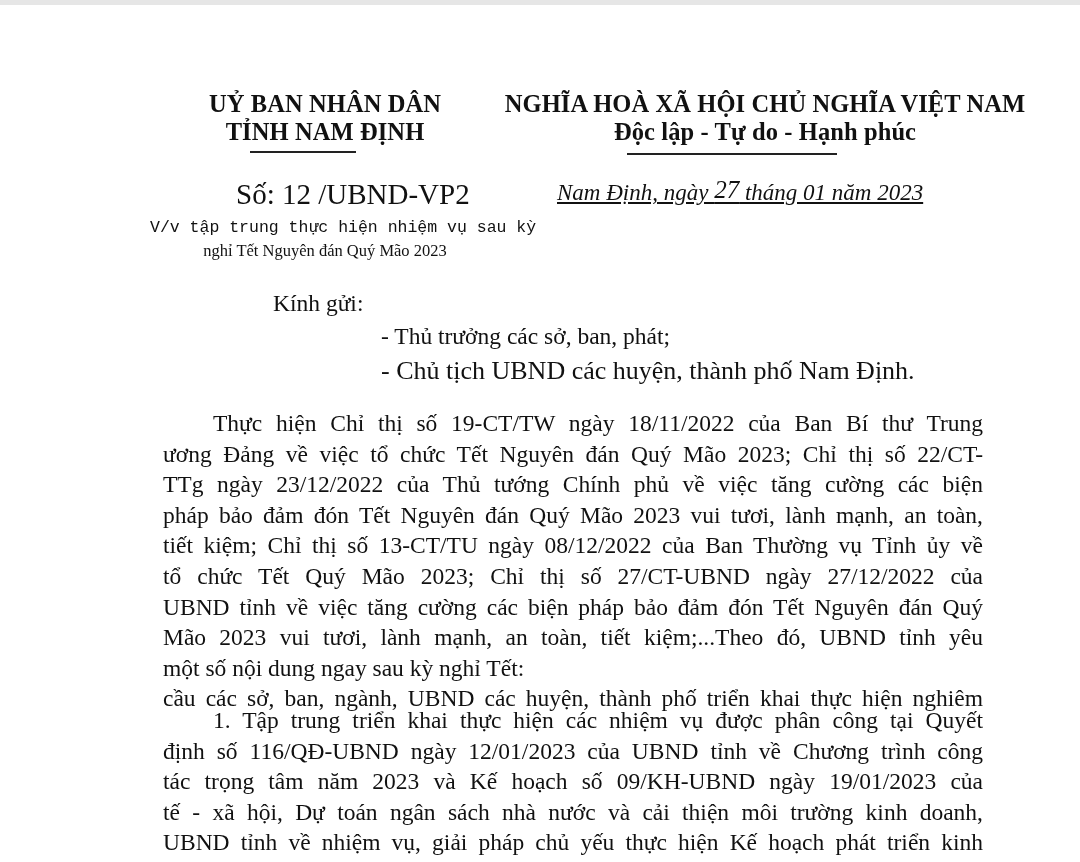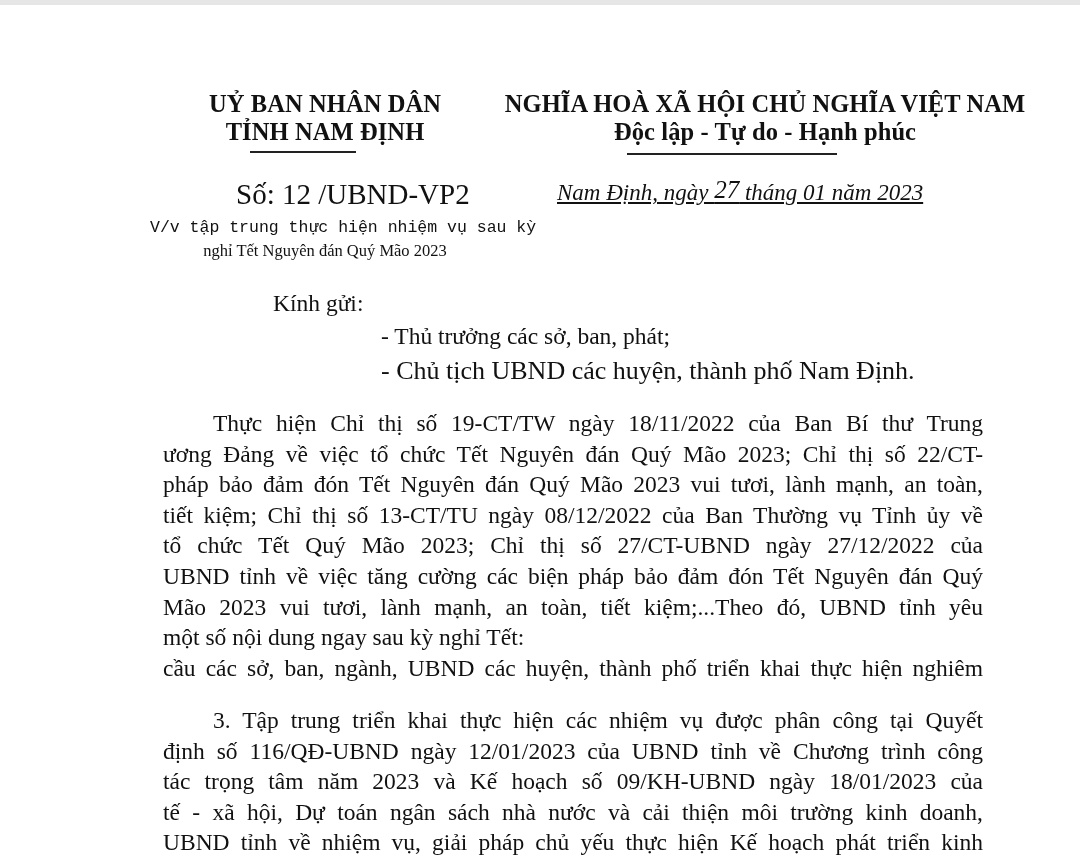--- a/index.html
+++ b/index.html
@@ -51,29 +51,30 @@
 <div class="abs subject" style="top:217px;font-family:Liberation Mono, monospace;">V/v tập trung thực hiện nhiệm vụ sau kỳ</div>
 <div class="abs subject" style="top:240px;">nghỉ Tết Nguyên đán Quý Mão 2023</div>
 
 <div class="abs" style="left:273px; top:290px; font-size:23.5px;">Kính gửi:</div>
 <div class="abs" style="left:381px; top:323px; font-size:23.5px;">- Thủ trưởng các sở, ban, phát;</div>
 <div class="abs" style="left:381px; top:356px; font-size:26px;">- Chủ tịch UBND các huyện, thành phố Nam Định.</div>
 
 <div class="body-text" style="top:408px;">
   <span class="line indent">Thực hiện Chỉ thị số 19-CT/TW ngày 18/11/2022 của Ban Bí thư Trung</span>
   <span class="line">ương Đảng về việc tổ chức Tết Nguyên đán Quý Mão 2023; Chỉ thị số 22/CT-</span>
+  <span class="line">TTg ngày 23/12/2022 của Thủ tướng Chính phủ về việc tăng cường các biện</span>
   <span class="line">pháp bảo đảm đón Tết Nguyên đán Quý Mão 2023 vui tươi, lành mạnh, an toàn,</span>
   <span class="line">tiết kiệm; Chỉ thị số 13-CT/TU ngày 08/12/2022 của Ban Thường vụ Tỉnh ủy về</span>
   <span class="line">tổ chức Tết Quý Mão 2023; Chỉ thị số 27/CT-UBND ngày 27/12/2022 của</span>
   <span class="line">UBND tỉnh về việc tăng cường các biện pháp bảo đảm đón Tết Nguyên đán Quý</span>
   <span class="line">Mão 2023 vui tươi, lành mạnh, an toàn, tiết kiệm;...Theo đó, UBND tỉnh yêu</span>
   <span class="line last">một số nội dung ngay sau kỳ nghỉ Tết:</span>
   <span class="line">cầu các sở, ban, ngành, UBND các huyện, thành phố triển khai thực hiện nghiêm</span>
 </div>
 
 <div class="body-text" style="top:705px;">
-  <span class="line indent">3. Tập trung triển khai thực hiện các nhiệm vụ được phân công tại Quyết</span>
+  <span class="line indent">1. Tập trung triển khai thực hiện các nhiệm vụ được phân công tại Quyết</span>
   <span class="line">định số 116/QĐ-UBND ngày 12/01/2023 của UBND tỉnh về Chương trình công</span>
-  <span class="line">tác trọng tâm năm 2023 và Kế hoạch số 09/KH-UBND ngày 18/01/2023 của</span>
+  <span class="line">tác trọng tâm năm 2023 và Kế hoạch số 09/KH-UBND ngày 19/01/2023 của</span>
   <span class="line">tế - xã hội, Dự toán ngân sách nhà nước và cải thiện môi trường kinh doanh,</span>
   <span class="line">UBND tỉnh về nhiệm vụ, giải pháp chủ yếu thực hiện Kế hoạch phát triển kinh</span>
   <span class="line">nâng cao năng lực cạnh tranh cấp tỉnh năm 2023. Khẩn trương triển khai</span>
 </div>
 
 </body></html>

